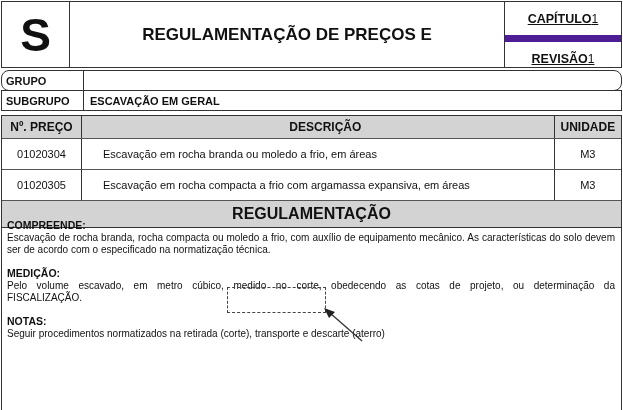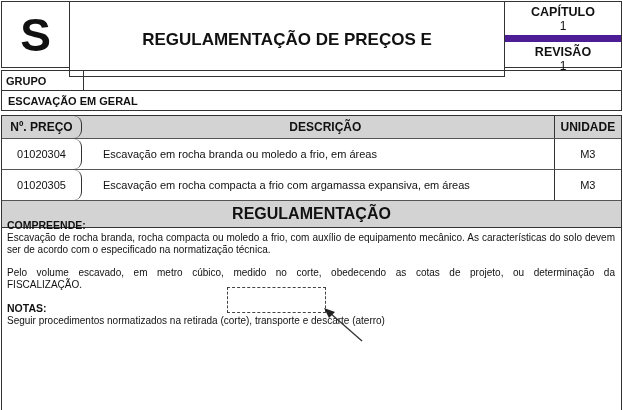--- a/index.html
+++ b/index.html
@@ -2,38 +2,38 @@
 <html><head>
 <meta charset="utf-8">
 <style>
   html, body { margin: 0; padding: 0; background: #ffffff; }
   body { width: 623px; height: 410px; position: relative; overflow: hidden;
          font-family: "Liberation Sans", sans-serif; color: #111; }
   .abs { position: absolute; box-sizing: border-box; }
   .hdr-s { left: 1px; top: 1px; width: 69px; height: 67px; border: 1px solid #333;
            display: flex; align-items: center; justify-content: center;
            font-size: 46px; font-weight: bold; }
-  .hdr-title { left: 69px; top: 1px; width: 436px; height: 76px; border: 1px solid #333;
+  .hdr-title { left: 69px; top: 1px; width: 436px; height: 67px; border: 1px solid #333;
                display: flex; flex-direction: column; align-items: center; justify-content: center;
                font-size: 17px; font-weight: bold; line-height: 25px; }
   .hdr-right { left: 504px; top: 1px; width: 118px; height: 67px; border: 1px solid #333; }
-  .hdr-cell { height: 33px; display: flex; flex-direction: column; align-items: center;
-              justify-content: center; font-size: 12.5px; font-weight: bold; line-height: 14px; }
+  .hdr-cell { height: 33px; display: flex; flex-direction: row; align-items: center;
+              justify-content: center; font-size: 12.5px; font-weight: bold; line-height: 14px; text-decoration: underline; }
   .hdr-cell + .hdr-cell { border-top: 7px solid #4c1d95; }
   .hdr-cell .v { font-weight: normal; font-size: 12px; }
   .grp { left: 1px; width: 621px; height: 21px; border: 1px solid #333; display: flex;
          font-size: 11px; font-weight: bold; }
   .grp .lbl { width: 82px; border-right: 1px solid #333; padding-left: 4px;
               display: flex; align-items: center; box-sizing: border-box; }
   .grp .val { padding-left: 6px; display: flex; align-items: center; }
   .tbl { left: 1px; top: 115px; width: 621px; border: 1px solid #333; }
   .row { display: flex; border-bottom: 1px solid #555; }
   .row:last-child { border-bottom: none; }
   .c1 { width: 82px; border-right: 1px solid #333; box-sizing: border-box;
-        display: flex; align-items: center; justify-content: center; border-radius: 8px; }
+        display: flex; align-items: center; justify-content: center; }
   .c2 { width: 469px; border-right: 1px solid #333; box-sizing: border-box;
         display: flex; align-items: center; padding-left: 6px; margin-left: 15px; }
   .c3 { width: 68px; display: flex; align-items: center; justify-content: center; }
   .thead { height: 22px; background: #d3d3d3; font-size: 12px; font-weight: bold; }
   .thead .c2 { justify-content: center; padding-left: 0; }
   .trow { height: 30px; font-size: 11px; }
   .reg-bar { height: 26px; background: #d3d3d3; font-size: 16px; font-weight: bold;
              display: flex; align-items: center; justify-content: center; }
   .content { left: 1px; top: 215px; width: 621px; height: 196px;
              border-left: 1px solid #333; border-right: 1px solid #333;
@@ -56,24 +56,25 @@
   <div class="hdr-cell">
     <span>CAPÍTULO</span>
     <span class="v">1</span>
   </div>
   <div class="hdr-cell">
     <span>REVISÃO</span>
     <span class="v">1</span>
   </div>
 </div>
 
-<div class="abs grp" style="top:70px;">
+<div class="abs grp" style="top:70px;border-radius:8px;">
   <div class="lbl">GRUPO</div>
 </div>
 <div class="abs grp" style="top:90px;">
+  <div class="lbl">SUBGRUPO</div>
   <div class="val">ESCAVAÇÃO EM GERAL</div>
 </div>
 
 <div class="abs tbl">
   <div class="row thead">
     <div class="c1">Nº. PREÇO</div>
     <div class="c2">DESCRIÇÃO</div>
     <div class="c3">UNIDADE</div>
   </div>
   <div class="row trow">
@@ -86,20 +87,21 @@
     <div class="c2">Escavação em rocha compacta a frio com argamassa expansiva, em áreas</div>
     <div class="c3">M3</div>
   </div>
   <div class="row reg-bar">REGULAMENTAÇÃO</div>
 </div>
 
 <div class="abs content">
   <div class="sec-title">COMPREENDE:</div>
   <div class="sec-text">Escavação de rocha branda, rocha compacta ou moledo a frio, com auxílio de equipamento mecânico. As características do solo devem ser de acordo com o especificado na normatização técnica.</div>
   <div class="gap"></div>
+  <div class="sec-title">MEDIÇÃO:</div>
   <div class="sec-text" style="word-spacing:3.2px;">
     <span>Pelo volume escavado, em metro cúbico,</span><span> medido no corte, </span><span>obedecendo as cotas de projeto, ou determinação da FISCALIZAÇÃO.</span>
   </div>
   <div class="gap"></div>
   <div class="sec-title">NOTAS:</div>
   <div class="sec-text">Seguir procedimentos normatizados na retirada (corte), transporte e descarte (aterro)</div>
 </div>
 
 <div class="abs dash"></div>
 <svg class="abs arrow" viewBox="0 0 50 40">

